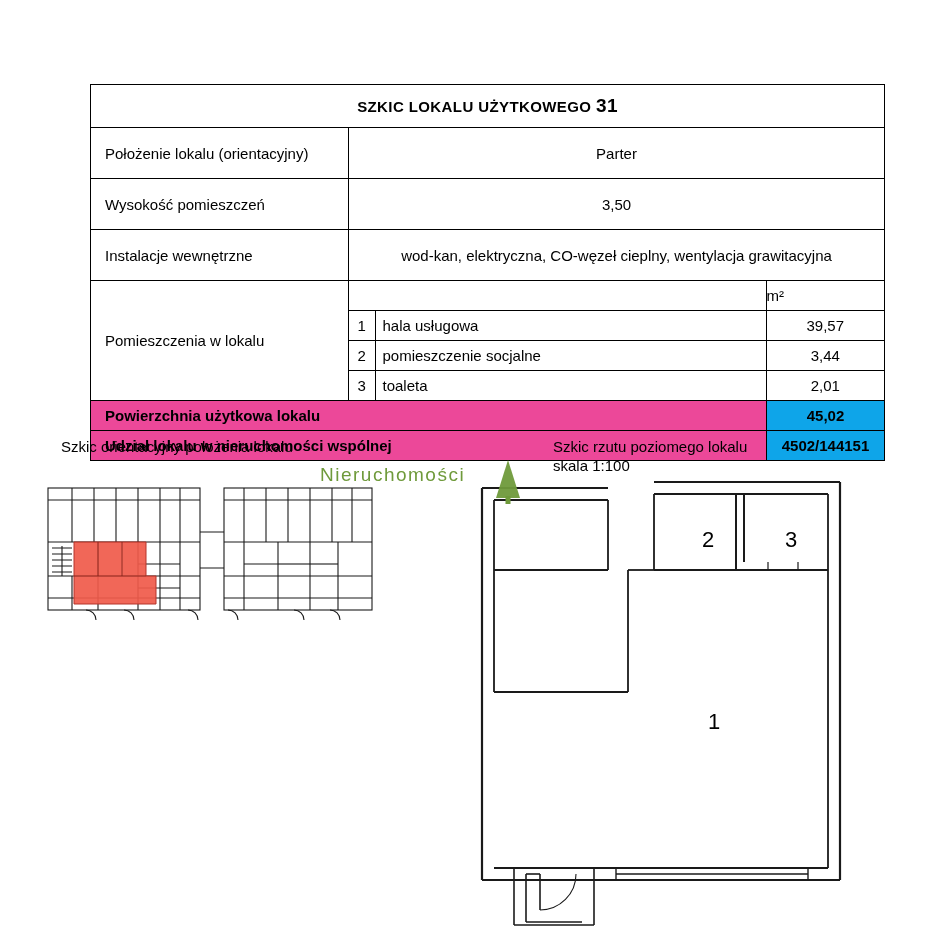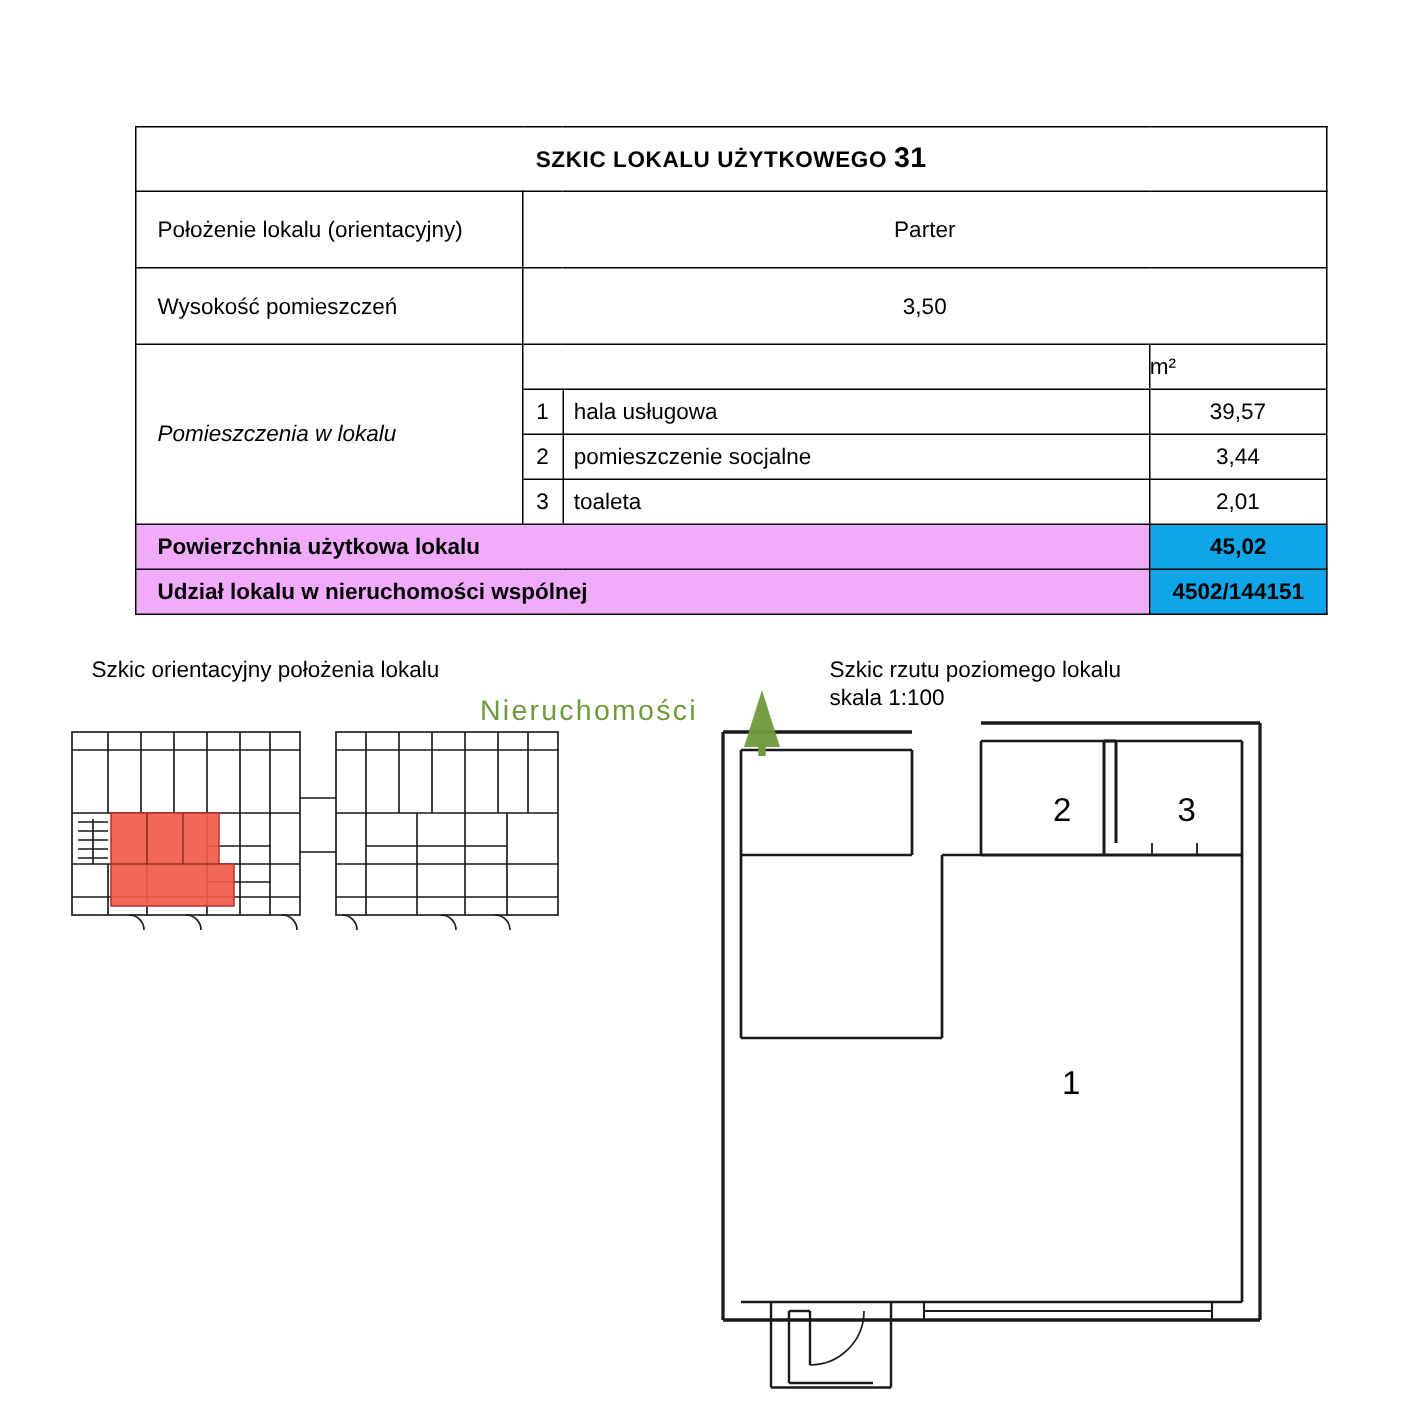--- a/index.html
+++ b/index.html
@@ -55,21 +55,20 @@
     padding: 10px 4px !important;
   }
   .value-left {
     text-align: center;
     font-size: 15px;
     padding: 10px 8px !important;
   }
   .rooms-label {
     padding-left: 14px !important;
     font-size: 15px;
-    font-style: italic;
   }
   
   .rooms-table {
     width: 100%;
     border-collapse: collapse;
     table-layout: fixed;
   }
   .rooms-table td {
     border: 1px solid #000;
     font-size: 15px;
@@ -102,21 +101,21 @@
   }
   .rooms-table td.m2-val {
     text-align: left;
     border-top: none;
     border-right: none;
   }
   .sum-label {
     font-weight: bold;
     font-size: 15px;
     padding: 6px 0 6px 14px !important;
-    background: #f0abfc;
+    background: #ec4899;
   }
   .sum-value {
     font-weight: bold;
     font-size: 15px;
     text-align: center;
     background: #0ea5e9;
     padding: 6px 4px !important;
   }
 
   
@@ -196,20 +195,24 @@
         <span class="num">31</span>
       </td>
     </tr>
     <tr>
       <td class="label-cell">Położenie lokalu (orientacyjny)</td>
       <td class="value-cell" colspan="3">Parter</td>
     </tr>
     <tr>
       <td class="label-cell">Wysokość pomieszczeń</td>
       <td class="value-cell" colspan="3">3,50</td>
+    </tr>
+    <tr>
+      <td class="label-cell">Instalacje wewnętrzne</td>
+      <td class="value-left" colspan="3">wod-kan, elektryczna, CO-węzeł cieplny, wentylacja grawitacyjna</td>
     </tr>
     <tr>
       <td class="rooms-label">Pomieszczenia w lokalu</td>
       <td colspan="3" style="padding:0">
         <table class="rooms-table">
           <colgroup>
             <col style="width:26px">
             <col>
             <col style="width:118px">
           </colgroup>

